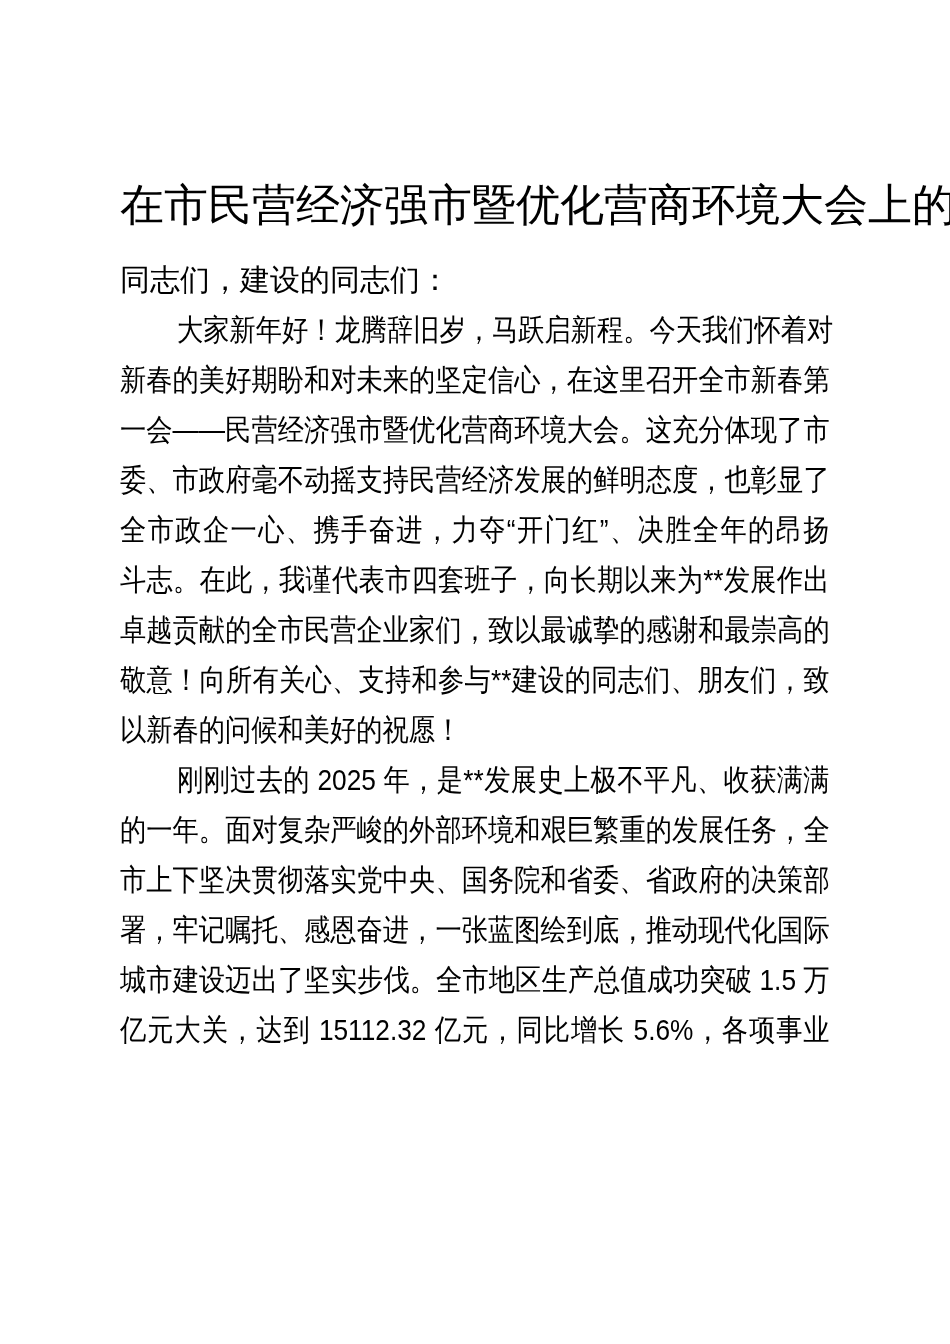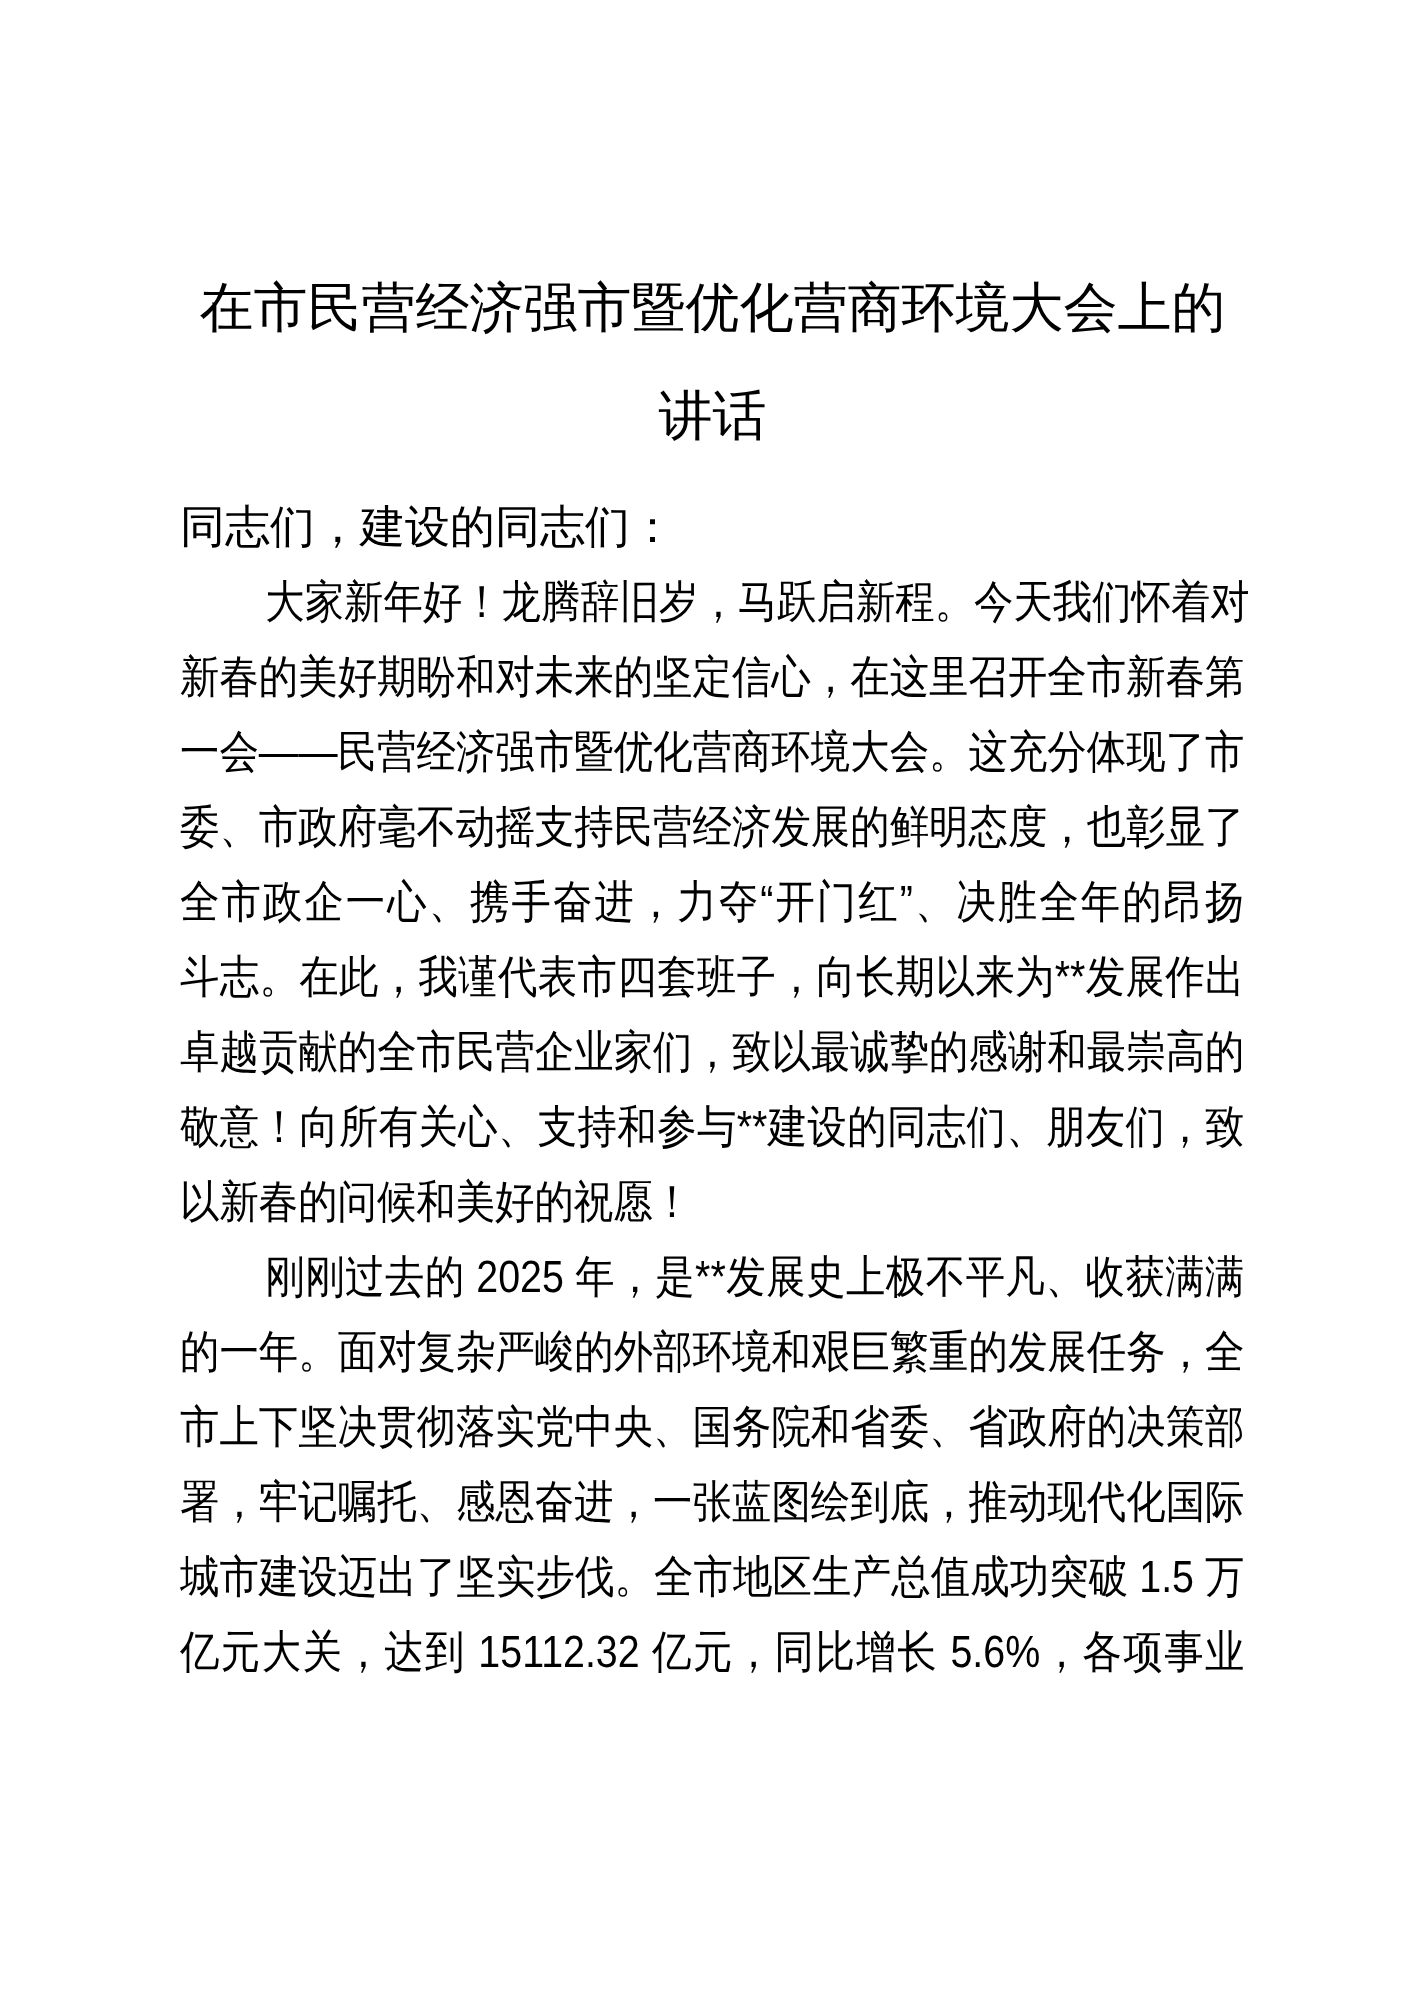--- a/index.html
+++ b/index.html
@@ -13,21 +13,21 @@
     height: 1344px;
     background: #ffffff;
     box-sizing: border-box;
     padding: 169px 120px 0 120px;
     font-family: "Liberation Sans", sans-serif;
     color: #000000;
     overflow: hidden;
   }
   .title {
     width: 710px;
-    font-size: 36px;
+    font-size: 44px;
     line-height: 72px;
     font-weight: 400;
     text-align: center;
     white-space: nowrap;
   }
   .body-text {
     margin-top: 14px;
     width: 710px;
   }
   .line {
@@ -52,21 +52,20 @@
   .line.first {
     text-indent: 65px;
   }
 </style>
 </head>
 <body>
 
 <div class="page">
   <div class="title">
     <div class="title-line">在市民营经济强市暨优化营商环境大会上的</div>
-    <div class="title-line">讲话</div>
   </div>
   <div class="body-text" id="body-lines">
       <div class="line">同志们，建设的同志们：</div>
       <div class="line c j first">大家新年好！龙腾辞旧岁，马跃启新程。今天我们怀着对</div>
       <div class="line c j">新春的美好期盼和对未来的坚定信心，在这里召开全市新春第</div>
       <div class="line c j">一会——民营经济强市暨优化营商环境大会。这充分体现了市</div>
       <div class="line c j">委、市政府毫不动摇支持民营经济发展的鲜明态度，也彰显了</div>
       <div class="line c j">全市政企一心、携手奋进，力夺“开门红”、决胜全年的昂扬</div>
       <div class="line c j">斗志。在此，我谨代表市四套班子，向长期以来为**发展作出</div>
       <div class="line c j">卓越贡献的全市民营企业家们，致以最诚挚的感谢和最崇高的</div>

